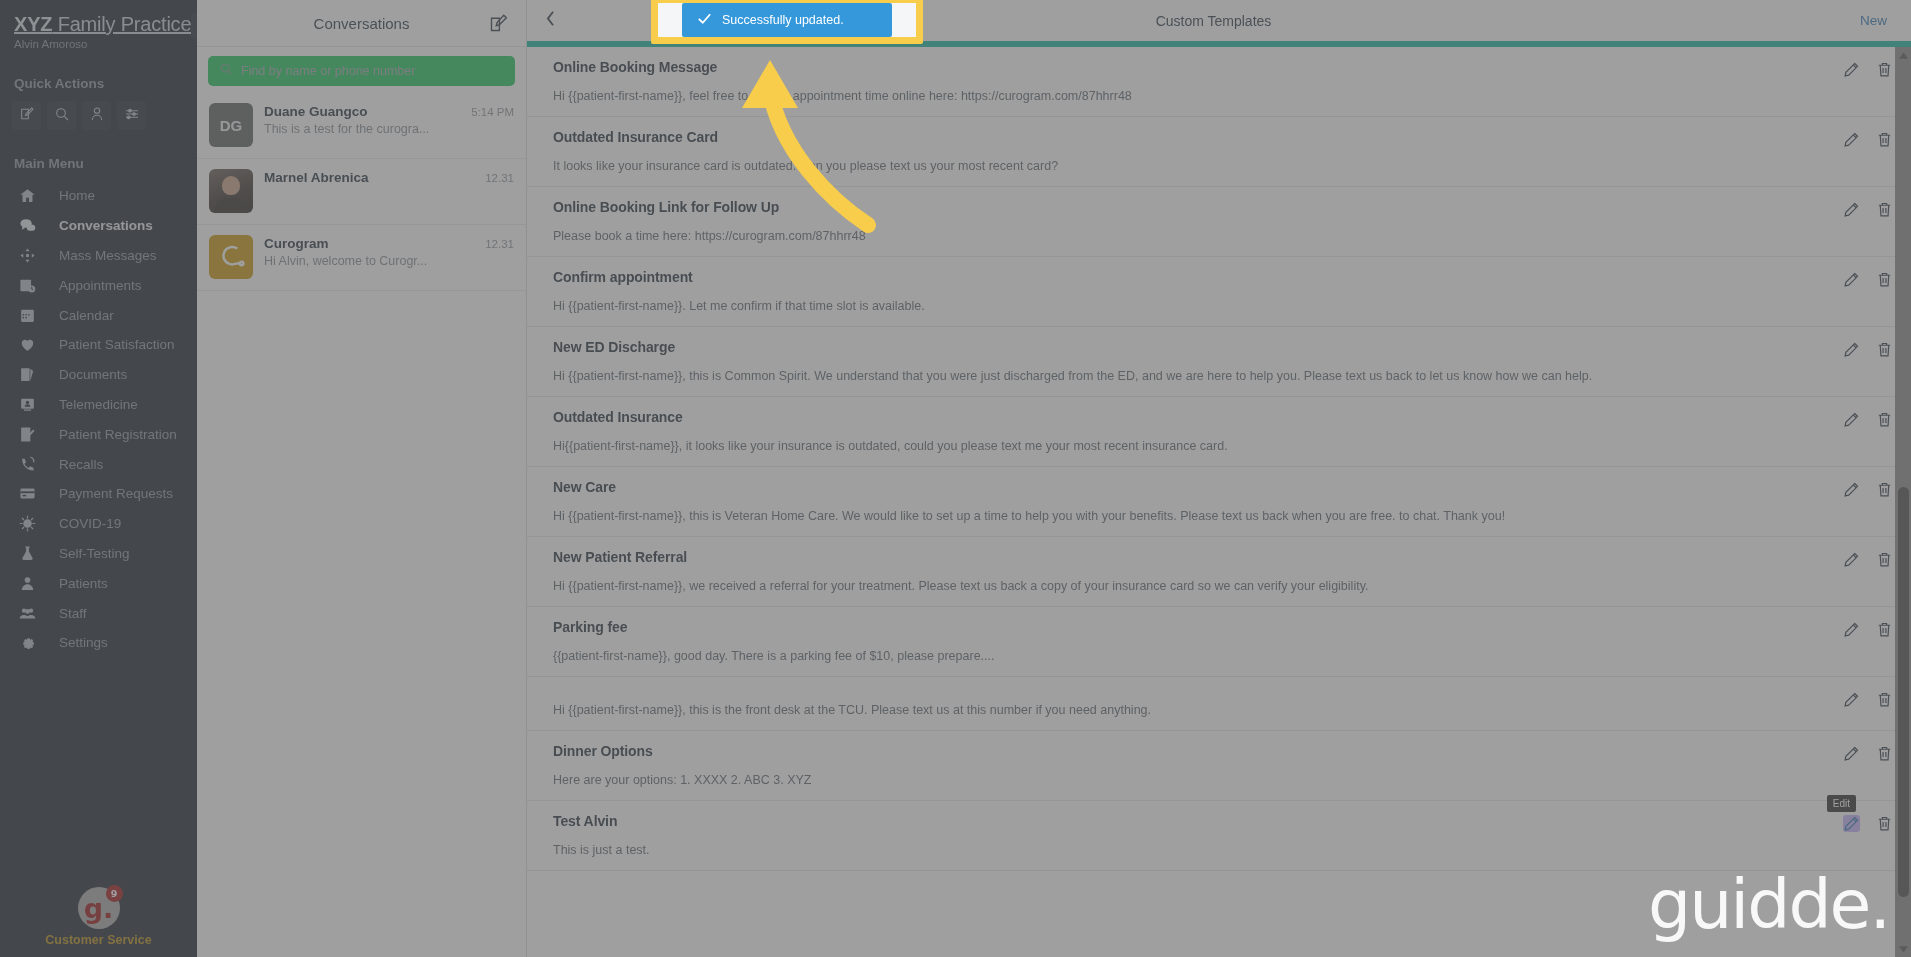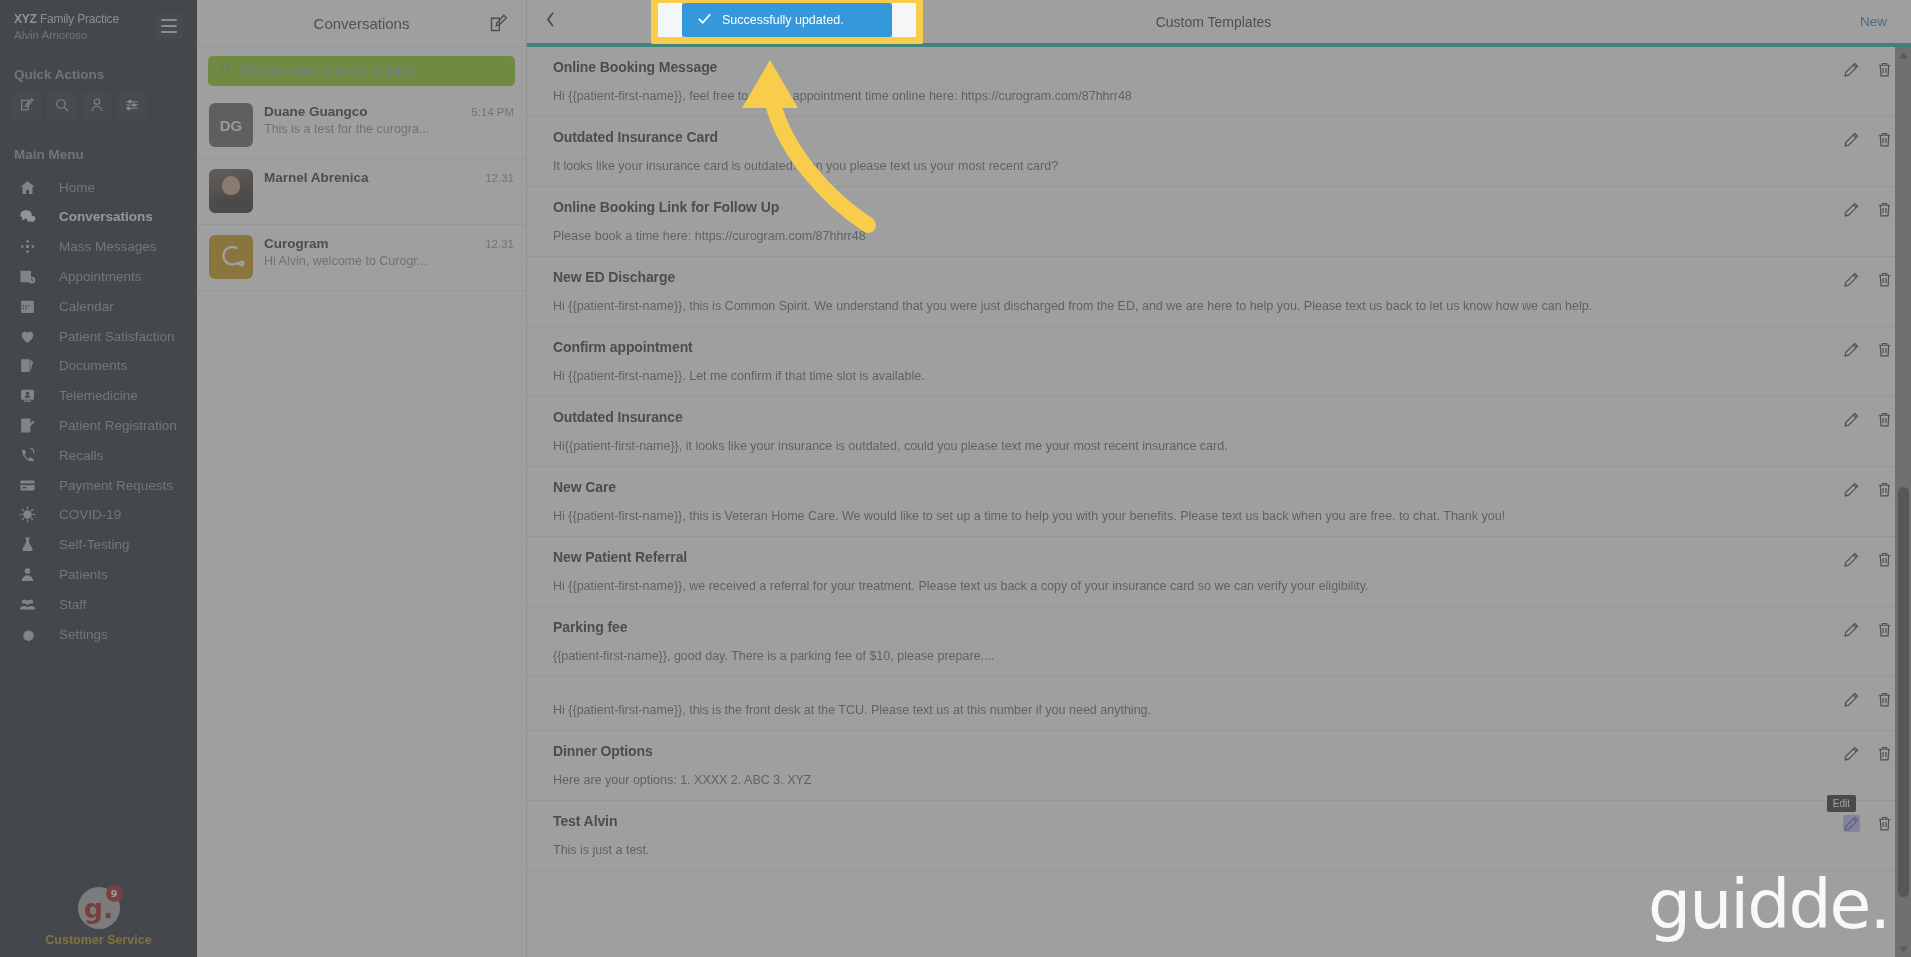--- a/index.html
+++ b/index.html
@@ -18,22 +18,23 @@
     color: #9aa5b1;
     position: relative;
     overflow: hidden;
   }
   .brand {
     padding: 11px 14px 0 14px;
     display: flex; align-items: flex-start; justify-content: space-between;
   }
   .brand-text { padding-top: 2px; }
   .brand-title {
-    font-size: 12px; color: #c9d1d9; line-height: 1.1; letter-spacing: -0.2px;
+    font-size: 20px; color: #c9d1d9; line-height: 1.1; letter-spacing: -0.2px;
     white-space: nowrap;
+    text-decoration: underline;
   }
   .brand-title b { font-weight: 700; color: #d8dee6; }
   .brand-sub { font-size: 11.5px; color: #8a95a1; margin-top: 3px; }
   .hamburger {
     width: 28px; height: 26px; background: #232d3a; border-radius: 3px;
     display: flex; flex-direction: column; justify-content: center; align-items: center; gap: 4px;
     flex: 0 0 28px; margin-top: 2px; cursor: pointer;
   }
   .hamburger i { display: block; width: 16px; height: 2px; background: #c9d1d9; border-radius: 1px; }
 
@@ -87,21 +88,21 @@
     position: relative; border-bottom: 1px solid #e3e6e9;
   }
   .conv-title { font-size: 15px; color: #2c3a47; }
   .compose-btn {
     position: absolute; right: 17px; top: 13px; width: 21px; height: 21px; cursor: pointer;
   }
   .compose-btn svg { width: 21px; height: 21px; fill: none; stroke: #2c3a47; stroke-width: 1.6; }
 
   .conv-search-wrap { padding: 9px 11px 7px 11px; }
   .conv-search {
-    height: 30px; background: #84cc16; border-radius: 5px;
+    height: 30px; background: #22c55e; border-radius: 5px;
     display: flex; align-items: center; gap: 8px; padding: 0 11px;
   }
   .conv-search svg { width: 14px; height: 14px; stroke: #8d949c; fill: none; stroke-width: 1.8; flex: 0 0 14px; }
   .conv-search input {
     border: 0; outline: 0; background: transparent; width: 100%;
     font-family: "Liberation Sans", sans-serif; font-size: 12.5px; color: #4b5560;
   }
   .conv-search input::placeholder { color: #a6abb2; }
 
   .conv-item {
@@ -130,21 +131,21 @@
   .conv-name { font-size: 13.5px; font-weight: 700; color: #263240; white-space: nowrap; overflow: hidden; text-overflow: ellipsis; }
   .conv-time { font-size: 11.5px; color: #8d949c; flex: 0 0 auto; }
   .conv-preview {
     font-size: 12.5px; color: #868d95; margin-top: 3px;
     white-space: nowrap; overflow: hidden; text-overflow: ellipsis;
   }
 
   
   .main { flex: 1 1 auto; height: 957px; background: #fff; position: relative; overflow: hidden; }
   .main-header {
-    height: 47px; border-bottom: 4px solid #14b8a6;
+    height: 47px; border-bottom: 6px solid #14b8a6;
     display: flex; align-items: center; padding: 0 24px 0 18px; gap: 18px;
   }
   .back-btn { width: 22px; cursor: pointer; display: flex; align-items: center; }
   .back-btn svg { width: 11px; height: 17px; stroke: #2d3a48; fill: none; stroke-width: 2.2; }
   .main-header-spacer { flex: 1 1 auto; }
   .main-title { font-size: 14px; color: #2d3a48; }
   .new-link { font-size: 13.5px; color: #2f77b5; cursor: pointer; }
 
   .tpl-list { position: absolute; top: 47px; left: 0; right: 0; bottom: 0; overflow: hidden; }
   .tpl-row {
@@ -566,37 +567,37 @@
                   <path d="M16.5 3.5l4 4L8 20l-5 1 1-5z"></path>
                   <path d="M14.5 5.5l4 4"></path>
                 </svg></span></div>
             <div class="icon-btn"><span><svg viewBox="0 0 24 24">
                   <path d="M4 6h16M9 6V3.5h6V6M6 6l1 15h10l1-15M10 10v7M14 10v7"></path>
                 </svg></span></div>
           </div>
         </div>
         <div class="tpl-row">
           <div class="tpl-main">
+            <div class="tpl-name">Confirm appointment</div>
+            <div class="tpl-text">Hi {{patient-first-name}}. Let me confirm if that time slot is available.</div>
+          </div>
+          <div class="tpl-actions">
+            <div class="icon-btn"><span><svg viewBox="0 0 24 24">
+                  <path d="M16.5 3.5l4 4L8 20l-5 1 1-5z"></path>
+                  <path d="M14.5 5.5l4 4"></path>
+                </svg></span></div>
+            <div class="icon-btn"><span><svg viewBox="0 0 24 24">
+                  <path d="M4 6h16M9 6V3.5h6V6M6 6l1 15h10l1-15M10 10v7M14 10v7"></path>
+                </svg></span></div>
+          </div>
+        </div>
+        <div class="tpl-row">
+          <div class="tpl-main">
             <div class="tpl-name">New ED Discharge</div>
             <div class="tpl-text">Hi {{patient-first-name}}, this is Common Spirit. We understand that you were just discharged from the ED, and we are here to help you. Please text us back to let us know how we can help.</div>
-          </div>
-          <div class="tpl-actions">
-            <div class="icon-btn"><span><svg viewBox="0 0 24 24">
-                  <path d="M16.5 3.5l4 4L8 20l-5 1 1-5z"></path>
-                  <path d="M14.5 5.5l4 4"></path>
-                </svg></span></div>
-            <div class="icon-btn"><span><svg viewBox="0 0 24 24">
-                  <path d="M4 6h16M9 6V3.5h6V6M6 6l1 15h10l1-15M10 10v7M14 10v7"></path>
-                </svg></span></div>
-          </div>
-        </div>
-        <div class="tpl-row">
-          <div class="tpl-main">
-            <div class="tpl-name">Confirm appointment</div>
-            <div class="tpl-text">Hi {{patient-first-name}}. Let me confirm if that time slot is available.</div>
           </div>
           <div class="tpl-actions">
             <div class="icon-btn"><span><svg viewBox="0 0 24 24">
                   <path d="M16.5 3.5l4 4L8 20l-5 1 1-5z"></path>
                   <path d="M14.5 5.5l4 4"></path>
                 </svg></span></div>
             <div class="icon-btn"><span><svg viewBox="0 0 24 24">
                   <path d="M4 6h16M9 6V3.5h6V6M6 6l1 15h10l1-15M10 10v7M14 10v7"></path>
                 </svg></span></div>
           </div>

